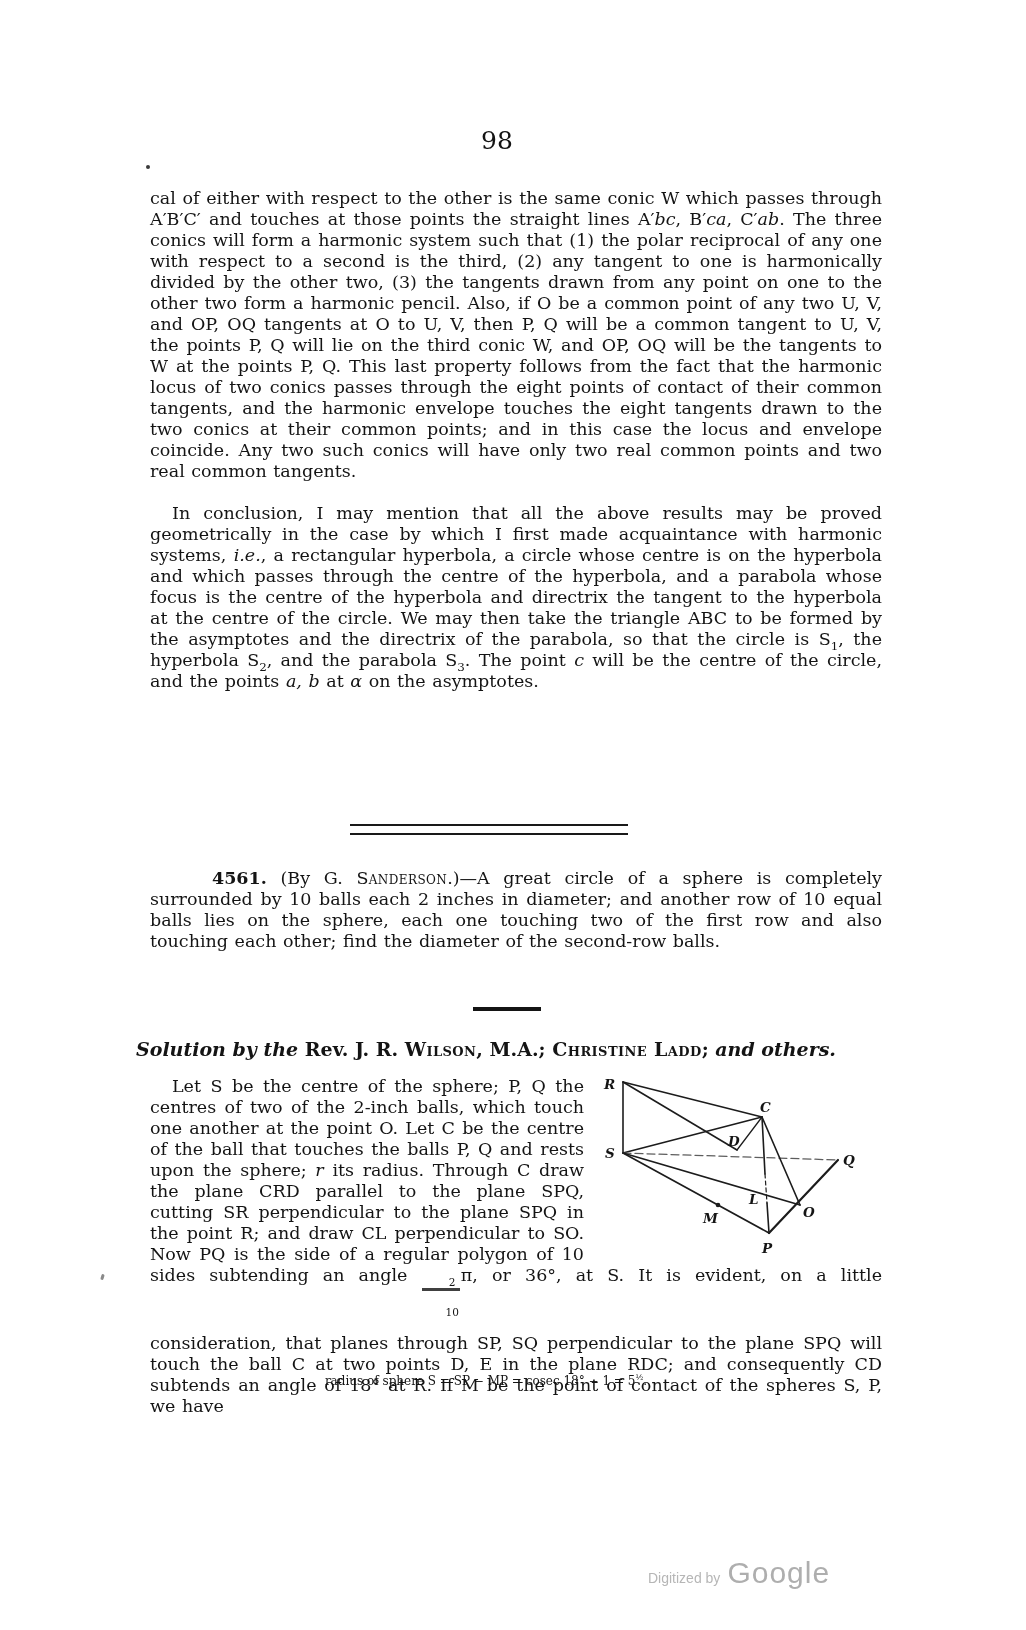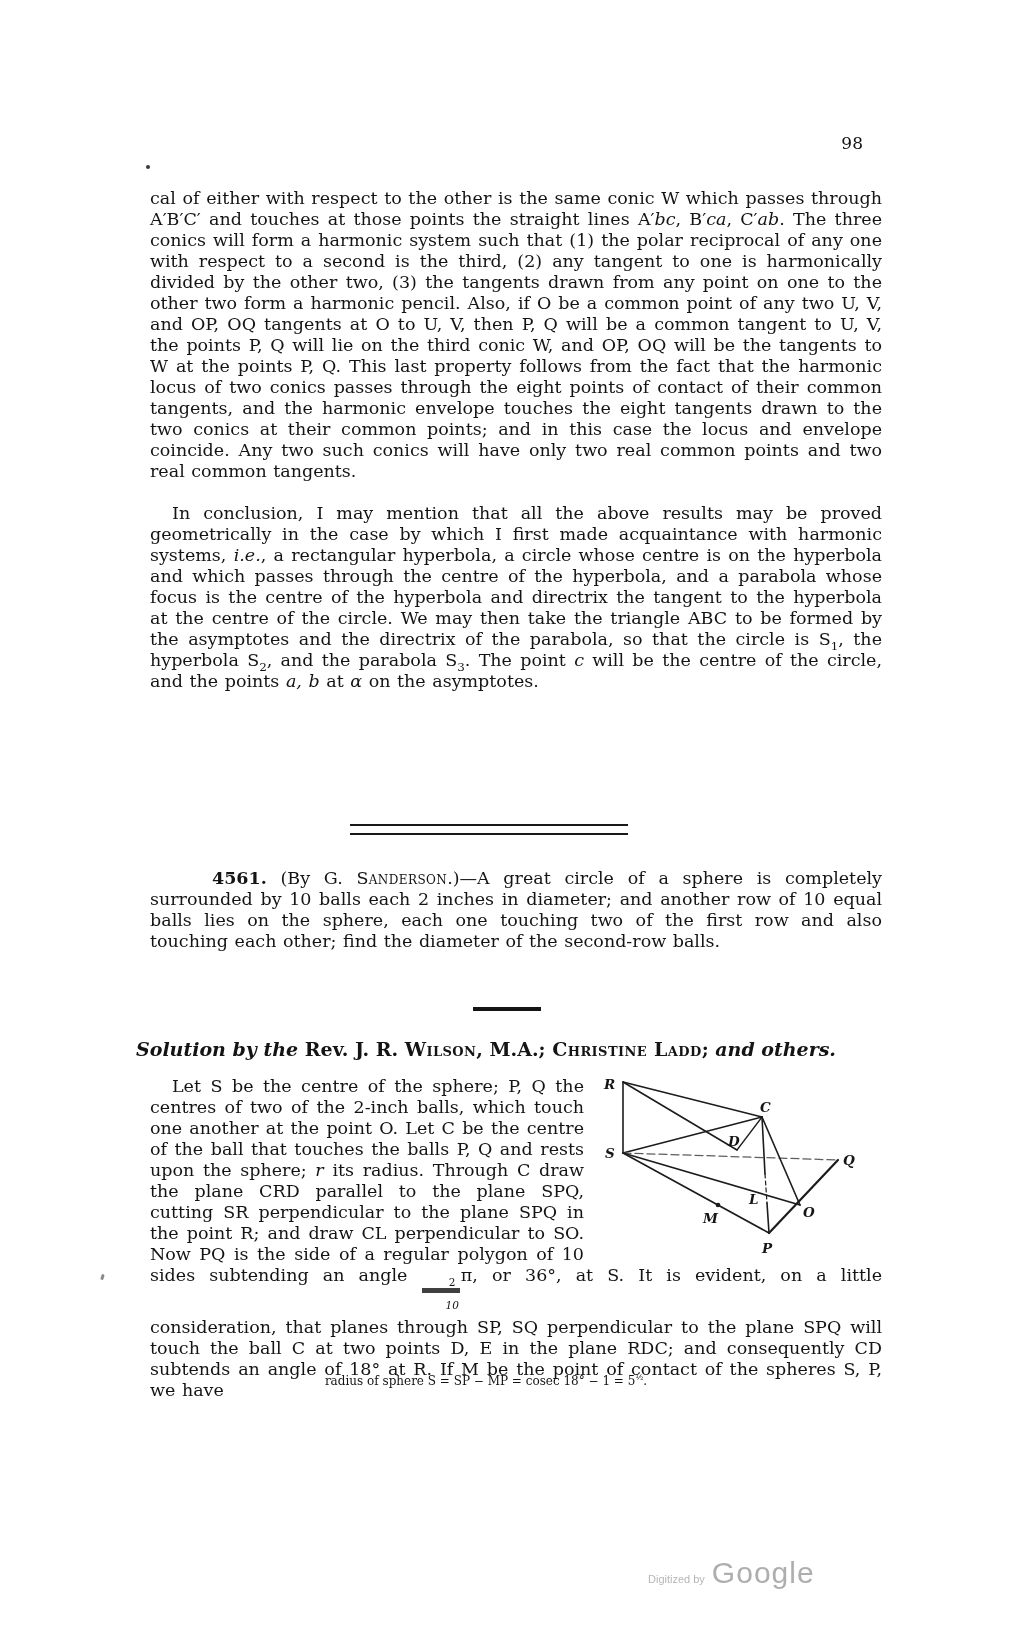--- a/index.html
+++ b/index.html
@@ -4,40 +4,40 @@
 <style>
   html,body{margin:0;padding:0;}
   body{
     width:1026px;height:1630px;background:#ffffff;
     font-family:"DejaVu Serif","Liberation Serif",serif;
     color:#141414;
   }
   .page{position:relative;width:1026px;height:1630px;background:#ffffff;overflow:hidden;}
 
   .pageno{
-    position:absolute;top:133px;left:150px;width:732px;
-    text-align:right;font-size:17px;transform:translateX(-19px);
+    position:absolute;top:126px;left:150px;width:732px;
+    text-align:center;font-size:25px;transform:translateX(-19px);
   }
   .speck{position:absolute;background:#3a3a3a;border-radius:50%;}
   .speck.s1{left:146px;top:165px;width:4px;height:4px;}
   .speck.s2{left:101px;top:1274px;width:3px;height:6px;border-radius:2px;transform:rotate(18deg);background:#8a8a8a;}
 
   .col{position:absolute;left:150px;width:732px;}
   .para{
     font-size:17.5px;line-height:21px;text-align:justify;
     word-spacing:1px;
   }
   .indent{text-indent:22px;}
   .i{font-style:italic;}
   .b{font-weight:bold;margin-left:40px;}
   .sc{font-variant:small-caps;letter-spacing:.4px;margin-top:44px;}
   .sub{vertical-align:sub;font-size:68%;line-height:0;}
   .sup{vertical-align:super;font-size:68%;line-height:0;}
   .frac{display:inline-flex;flex-direction:column;align-items:center;line-height:1;font-size:10.5px;vertical-align:-5px;margin:0 1px;}
-  .frac .fden{border-top:5px solid #404040;padding:7px 1px;font-style:italic;}
+  .frac .fden{border-top:3px solid #404040;padding:16px 1px;}
 
   .rule-double{
     position:absolute;left:350px;top:824px;width:278px;height:7px;
     border-top:2.5px solid #191919;border-bottom:2px solid #191919;
   }
   .rule-short{
     position:absolute;left:473px;top:1007px;width:68px;height:3.5px;background:#141414;
   }
 
   .attribution{
@@ -64,21 +64,21 @@
   .formula{
     position:absolute;top:1374px;left:150px;width:732px;
     text-align:center;font-size:12px;transform:translateX(-30px);
     white-space:nowrap;
   }
 
   .google{
     position:absolute;left:648px;top:1556px;
     display:flex;align-items:baseline;gap:7px;color:#b3b3b3;
   }
-  .google .dby{font-family:"Liberation Sans","DejaVu Sans",sans-serif;font-size:11px;color:#b6b6b6;}
+  .google .dby{font-family:"Liberation Sans","DejaVu Sans",sans-serif;font-size:14px;color:#b6b6b6;}
   .google .brand{font-family:Liberation Sans, sans-serif;font-size:30px;color:#aeaeae;letter-spacing:1px;}
 </style>
 </head>
 <body>
 
 <div class="page">
 
   <div class="pageno">98</div>
   <div class="speck s1"></div>
   <div class="speck s2"></div>

